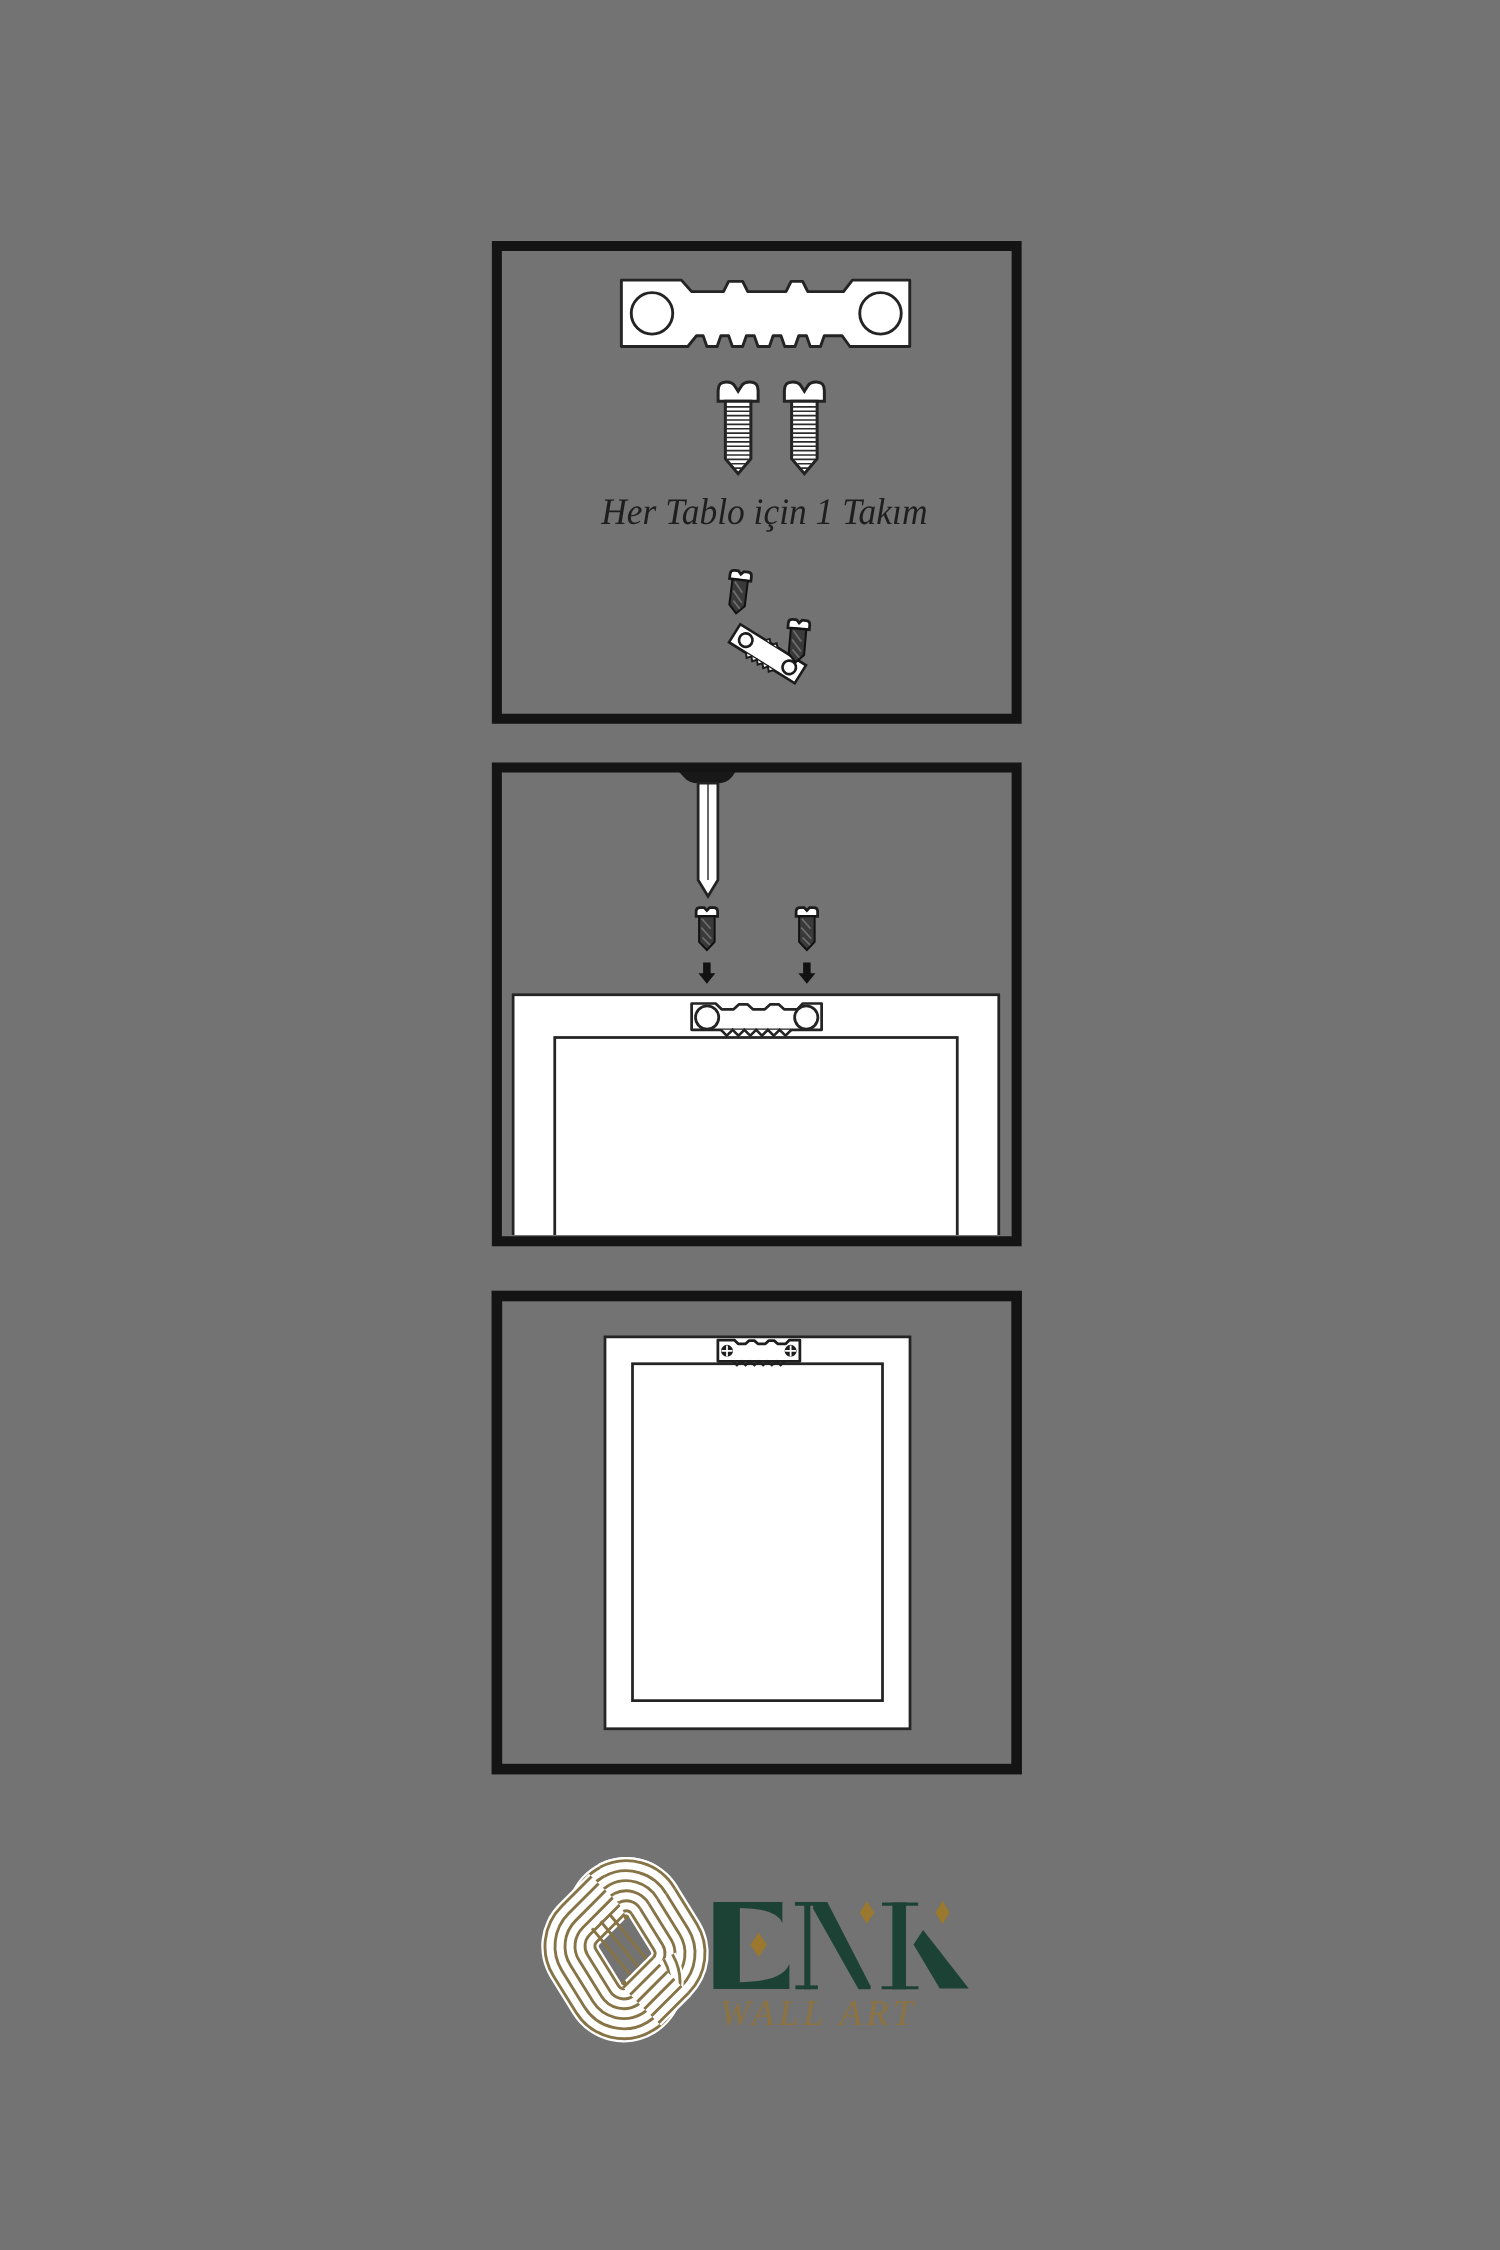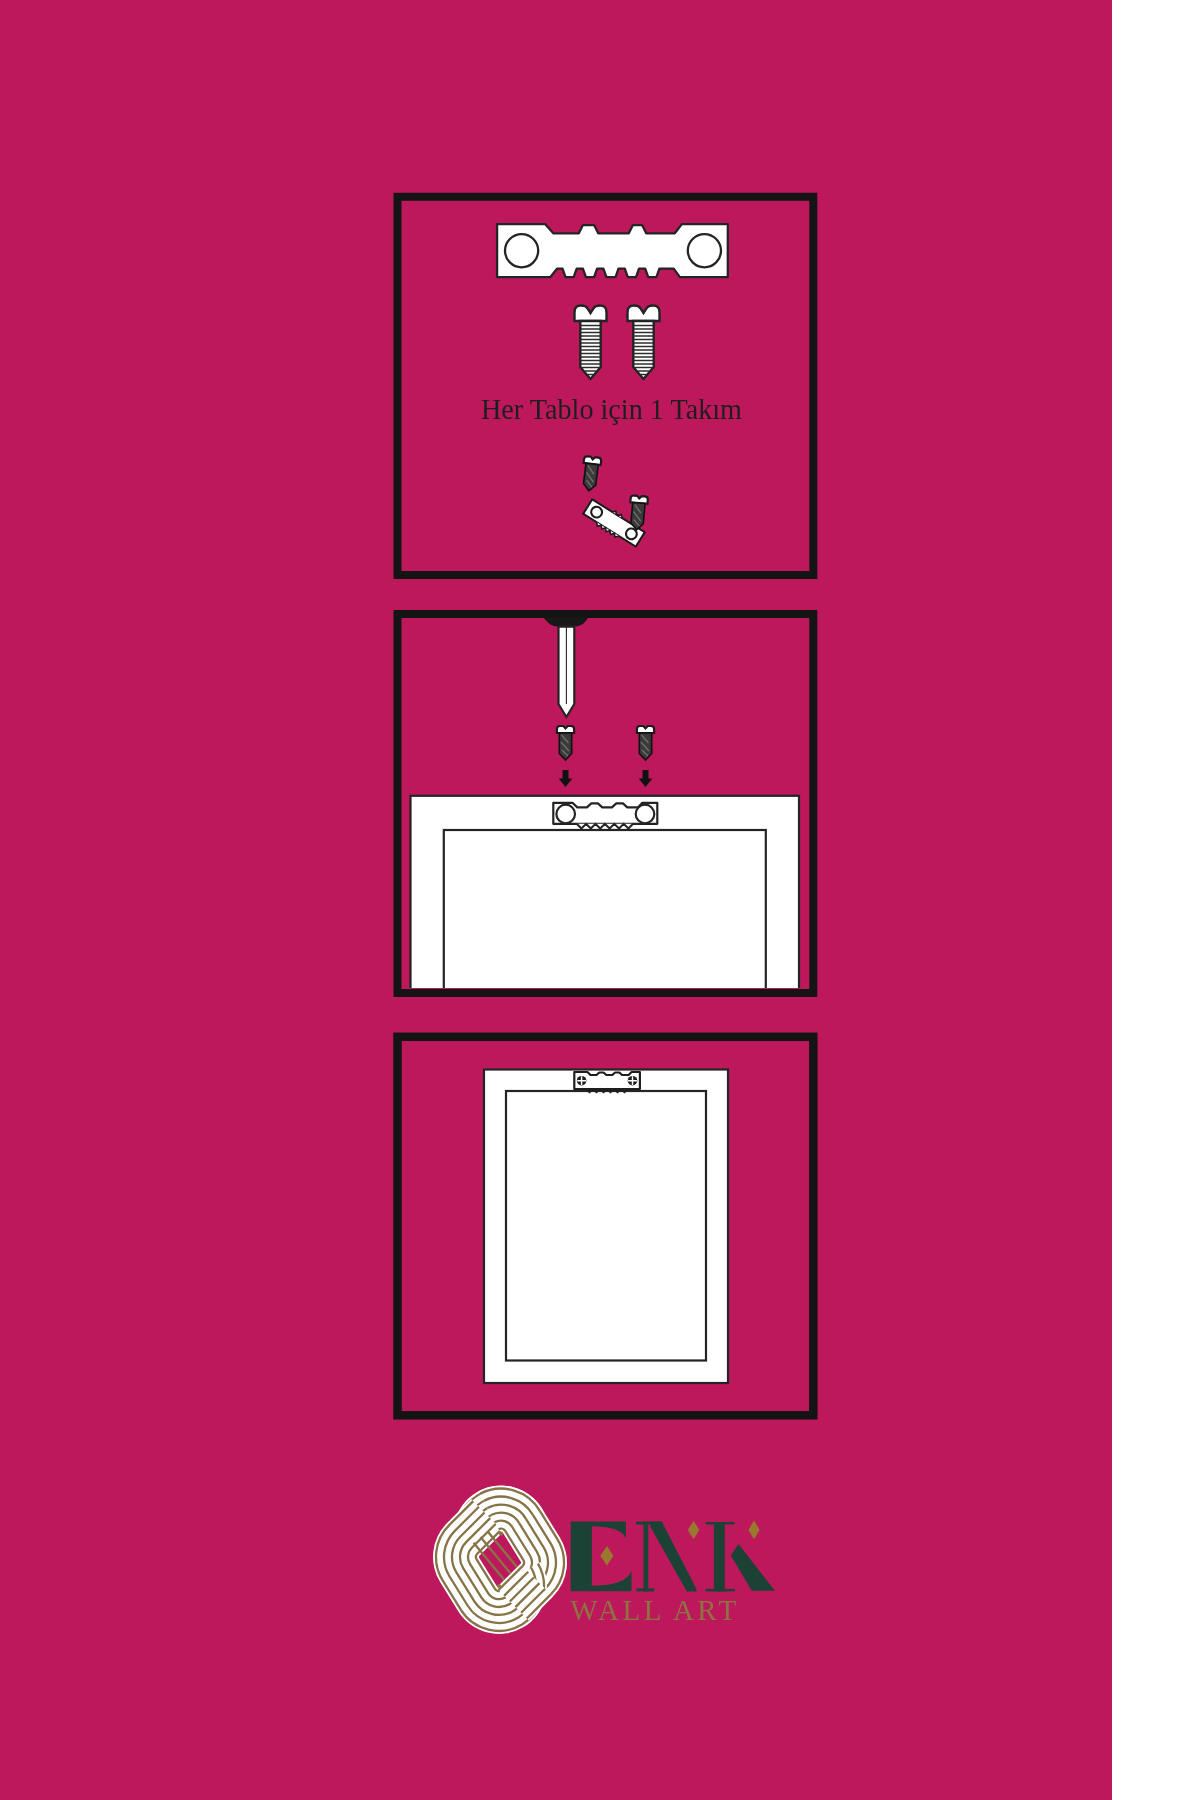--- a/index.html
+++ b/index.html
@@ -1,17 +1,17 @@
 <!DOCTYPE html>
 <html><head>
 <meta charset="utf-8">
 <style>
   html,body{margin:0;padding:0;background:#ffffff;}
-  .page{position:relative;width:1112px;height:1800px;background:#be185d;overflow:hidden;
-        font-family:"Liberation Serif", serif;}
+  .page{position:relative;width:1200px;height:1800px;background:#737373;overflow:hidden;
+        font-family:"Liberation Serif", serif;font-style:italic;}
   svg{position:absolute;left:0;top:0;}
 </style>
 </head>
 <body>
 <div class="page">
 <svg width="1200" height="1800" viewBox="0 0 1200 1800">
 <defs>
   <clipPath id="p2clip">
           <rect x="401.5" y="618" width="408" height="370"></rect>
         </clipPath>

